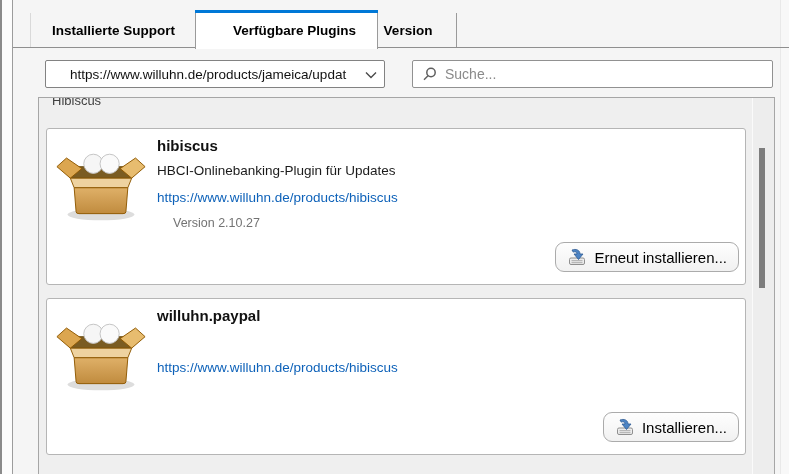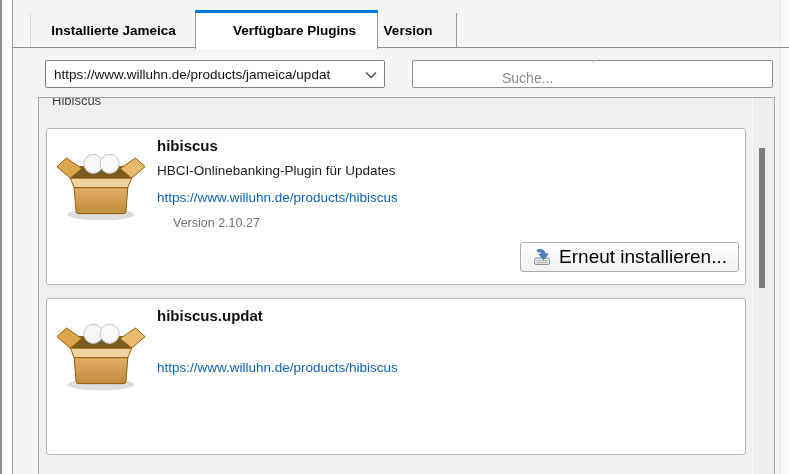--- a/index.html
+++ b/index.html
@@ -19,58 +19,58 @@
   .tab-installed{left:30px;width:165px;border-left:1px solid #d9d9d9;}
   .tab-updates{left:360px;width:96px;border-right:1px solid #9a9a9a;}
   .tab-active{position:absolute;left:195px;top:10px;width:165px;height:39px;background:#fff;
     border-left:1px solid #9a9a9a;border-right:1px solid #9a9a9a;z-index:2;
     display:flex;align-items:center;justify-content:center;font-weight:bold;font-size:13.5px;padding-left:16px;}
   .tab-accent{position:absolute;top:0;left:-1px;right:-1px;height:3px;background:#0078d7;}
   .tab-active span{padding-top:2px;}
   
   .combo{position:absolute;left:45px;top:60px;width:340px;height:28px;box-sizing:border-box;
     background:#fff;border:1px solid #828282;border-radius:2px;display:flex;align-items:center;
-    padding:0 24px 0 8px;font-size:13.5px;color:#111;white-space:nowrap;overflow:hidden;cursor:default;}
+    padding:0 24px 0 24px;font-size:13.5px;color:#111;white-space:nowrap;overflow:hidden;cursor:default;}
   .combo .chev{position:absolute;right:7px;top:10px;}
   .searchbox{position:absolute;left:412px;top:60px;width:361px;height:28px;box-sizing:border-box;
     background:#fff;border:1px solid #919191;border-radius:2px;display:flex;align-items:center;
-    padding:0 8px;gap:6px;flex-direction:column;}
+    padding:0 8px;gap:6px;}
   .searchbox input{border:none;outline:none;flex:1;font-family:inherit;font-size:14px;color:#222;background:transparent;}
   .searchbox input::placeholder{color:#8a8a8a;opacity:1;}
   
   .panel{position:absolute;left:38px;top:97px;width:737px;height:395px;box-sizing:border-box;
     background:#efefef;border:1px solid #a6a6a6;}
   .group-label-clip{position:absolute;left:13px;top:0;height:12px;overflow:hidden;}
   .group-label-clip span{display:block;margin-top:-5px;font-size:13px;color:#3f3f3f;}
   .scroll-track{position:absolute;right:0;top:0;width:21px;height:393px;background:#ededed;border-left:1px solid #fafafa;}
   .scroll-thumb{position:absolute;left:6px;top:50px;width:6px;height:140px;background:#7d7d7d;}
   
   .card{position:absolute;left:7px;width:700px;height:157px;box-sizing:border-box;background:#fff;
     border:1px solid #b5b5b5;border-radius:3px;}
   .card-1{top:30px;}
   .card-2{top:200px;}
   .pkg-icon{position:absolute;left:8px;top:7px;width:92px;height:92px;}
   .p-title{position:absolute;left:110px;top:8px;font-size:15px;font-weight:bold;color:#111;}
   .p-desc{position:absolute;left:110px;top:34px;font-size:13.5px;color:#1b1b1b;white-space:nowrap;}
   .p-link{position:absolute;left:110px;top:61px;font-size:13.5px;color:#0e62b9;cursor:pointer;}
   .p-version{position:absolute;left:102px;top:87px;font-size:12.5px;color:#737373;margin-left:24px;}
   .btn{position:absolute;right:6px;top:113px;height:30px;display:inline-flex;align-items:center;gap:7px;
-    padding:0 11px;font-family:inherit;font-size:19px;color:#000;
-    background:linear-gradient(#fefefe,#f1f1f1);border:1px solid #ababab;border-radius:3px;cursor:default;}
+    padding:0 11px;font-family:inherit;font-size:15px;color:#000;
+    background:linear-gradient(#fefefe,#f1f1f1);border:1px solid #ababab;border-radius:9px;cursor:default;}
   
   .right-edge{position:absolute;right:0;top:0;width:8px;height:474px;background:#f8f8f8;border-left:1px solid #e9e9e9;}
 </style>
 </head>
 <body>
 
 <div class="sash"></div>
 
 <div class="tabstrip-line"></div>
 <div class="tab tab-installed">
-  <span>Installierte Jameica</span>
+  <span>Installierte Support</span>
 </div>
 <div class="tab-active">
   <div class="tab-accent"></div>
   <span>Verfügbare Plugins</span>
 </div>
 <div class="tab tab-updates">
   <span>Version</span>
 </div>
 
 <div class="combo">
@@ -128,22 +128,31 @@
     <svg class="pkg-icon" viewBox="0 0 96 96">
       <ellipse cx="48" cy="82" rx="35" ry="6" fill="#dddddd"></ellipse>
       <polygon points="22,32 74,32 80,44 16,44" fill="#7a5c22" stroke="#6b4e16"></polygon>
       <circle cx="40" cy="29" r="10" fill="#f6f6f6" stroke="#c2c2c2"></circle>
       <circle cx="57" cy="29" r="10" fill="#fafafa" stroke="#c2c2c2"></circle>
       <polygon points="16,44 2,32 12,23 28,34" fill="#dca64f" stroke="#8f5902"></polygon>
       <polygon points="80,44 94,32 84,23 68,34" fill="#e7bc6f" stroke="#8f5902"></polygon>
       <polygon points="16,44 80,44 76,54 20,54" fill="#eed2a0" stroke="#8f5902"></polygon>
       <path d="M20,54 L76,54 L74,79 Q74,81 71,81 L25,81 Q22,81 22,79 Z" fill="url(#boxg)" stroke="#8f5902"></path>
     </svg>
-    <div class="p-title">hibiscus.updat</div>
+    <div class="p-title">willuhn.paypal</div>
     <a class="p-link">https://www.willuhn.de/products/hibiscus</a>
+    <button class="btn">
+      <svg width="20" height="18" viewBox="0 0 20 18">
+        <rect x="2.5" y="10" width="15" height="6.5" rx="1.5" fill="#ececec" stroke="#8f8f8f"></rect>
+        <line x1="4.5" y1="12.7" x2="15.5" y2="12.7" stroke="#ababab"></line>
+        <line x1="4.5" y1="14.7" x2="15.5" y2="14.7" stroke="#ababab"></line>
+        <path d="M5,2 C9,0.5 13,2 13,6 L16,6 L11.5,11.5 L7,6 L10,6 C10,4 8.5,3.3 6.2,4.1 Z" fill="#4d84c4" stroke="#2e5c94" stroke-width="0.8"></path>
+      </svg>
+      <span>Installieren...</span>
+    </button>
   </div>
 
   <div class="scroll-track">
     <div class="scroll-thumb"></div>
   </div>
 </div>
 
 <div class="right-edge"></div>
 
 </body></html>

